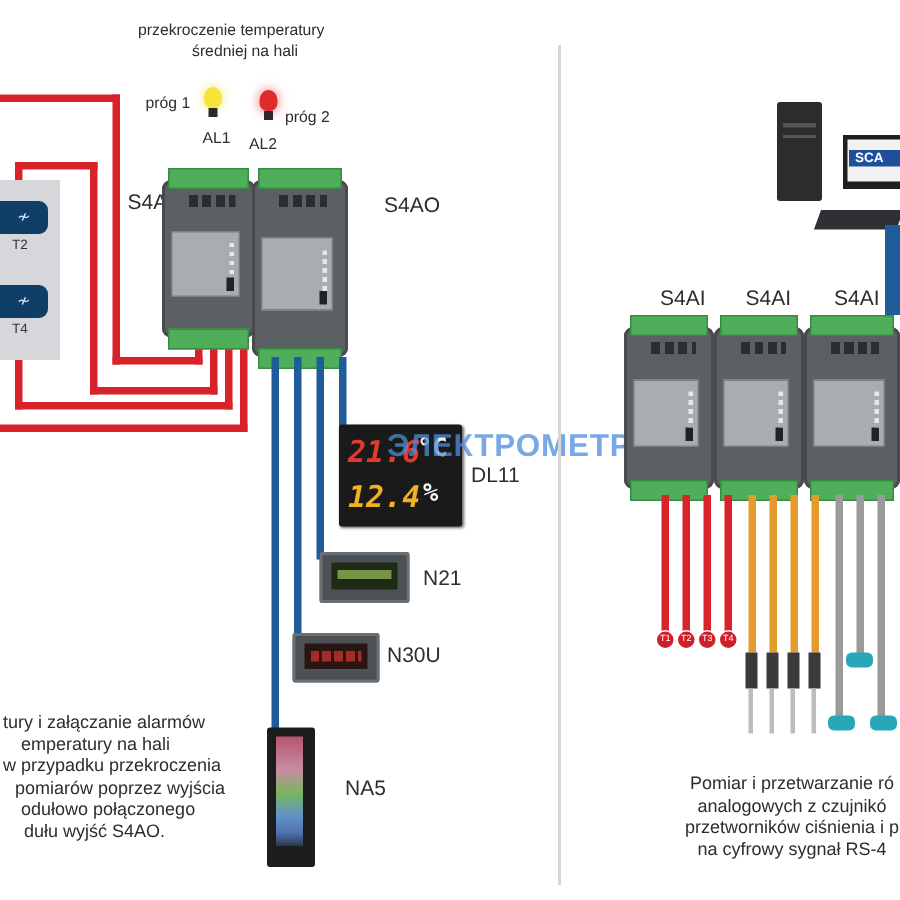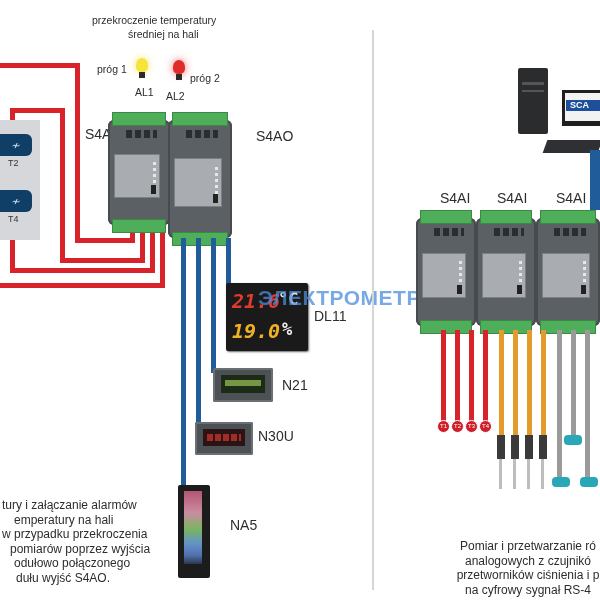--- a/index.html
+++ b/index.html
@@ -1,19 +1,19 @@
 <!DOCTYPE html>
 <html><head>
 <meta charset="utf-8">
 <style>
   html,body{margin:0;padding:0;background:#ffffff;}
   body{width:600px;height:600px;position:relative;overflow:hidden;font-family:"Liberation Sans",sans-serif;color:#2a2a2a;}
   .lbl{position:absolute;font-size:14px;color:#2d2d2d;white-space:nowrap;}
   .lbl-sm{position:absolute;font-size:10.5px;color:#2d2d2d;white-space:nowrap;}
-  .caption{position:absolute;font-size:12px;line-height:14.5px;color:#2d2d2d;margin-top:24px;}
+  .caption{position:absolute;font-size:12px;line-height:14.5px;color:#2d2d2d;}
   .wire{position:absolute;}
   .red{background:#d9232a;}
   .blue{background:#1f5c99;}
   .orange{background:#e59a2c;}
   .gray{background:#9a9a9a;}
   
   .module{position:absolute;background:#5b6064;border-radius:6px;box-shadow:inset 0 0 0 2px #474b4e;}
   .module .face{position:absolute;left:6px;right:10px;top:32%;height:40%;background:#a9adb1;border:1px solid #7b8085;}
   .module .tb-top,.module .tb-bot{position:absolute;left:4px;right:4px;height:12px;background:#4fae59;border:1px solid #3a8a43;}
   .module .tb-top{top:-8px;}
@@ -116,21 +116,21 @@
 <div>
   <div class="wire blue" style="left:181px;top:238px;width:5px;height:250px;"></div>
   <div class="wire blue" style="left:196px;top:238px;width:5px;height:185px;"></div>
   <div class="wire blue" style="left:211px;top:238px;width:5px;height:135px;"></div>
   <div class="wire blue" style="left:226px;top:238px;width:5px;height:50px;"></div>
 </div>
 
 <div class="dl11">
   <div class="seg" style="left:6px;top:6px;font-size:20px;color:#e33a2e;">21.6</div>
   <div class="seg" style="left:52px;top:6px;font-size:17px;color:#f2f2f2;font-style:normal;">°C</div>
-  <div class="seg" style="left:6px;top:36px;font-size:20px;color:#f0b224;">19.0</div>
+  <div class="seg" style="left:6px;top:36px;font-size:20px;color:#f0b224;">12.4</div>
   <div class="seg" style="left:56px;top:36px;font-size:17px;color:#f2f2f2;font-style:normal;">%</div>
 </div>
 <div class="lbl" style="left:314px;top:308px;">DL11</div>
 
 <div class="watermark">ЭЛЕКТРОМЕТРИКА</div>
 
 <div class="meter" style="left:213px;top:368px;width:60px;height:34px;">
   <div class="disp" style="background:#1d2a16;">
       <div style="position:absolute;left:4px;right:4px;top:5px;height:6px;background:#9cc45a;opacity:.7;"></div>
     </div>

